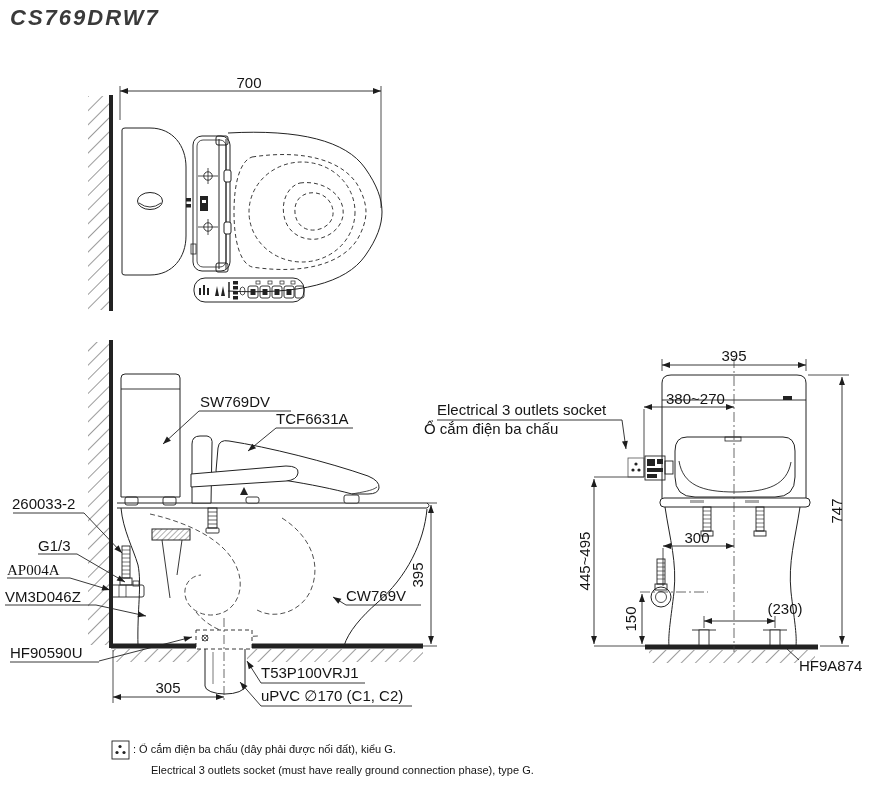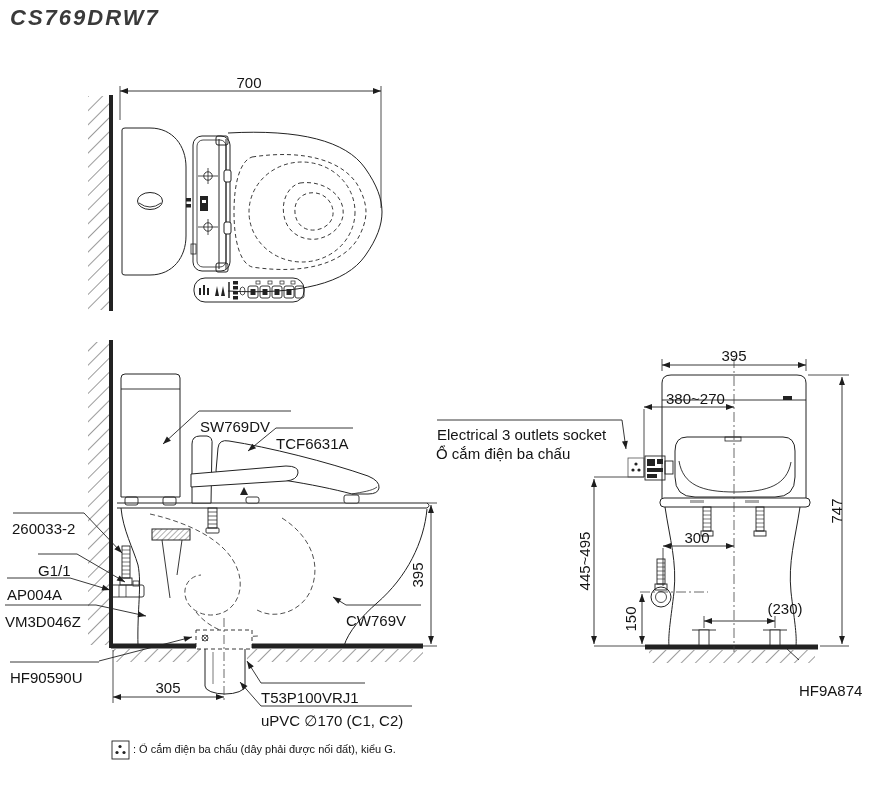--- a/index.html
+++ b/index.html
@@ -1,21 +1,21 @@
 <!DOCTYPE html>
 <html><head>
 <meta charset="utf-8">
 <style>
   html,body{margin:0;padding:0;background:#fff;}
   .page{position:relative;width:870px;height:794px;background:#ffffff;
         font-family:"Liberation Sans",sans-serif;overflow:hidden;border-radius:14px;}
   .page svg{position:absolute;left:0;top:0;}
   .title{position:absolute;left:10px;top:5px;font-size:22px;font-weight:bold;
          font-style:italic;letter-spacing:2px;color:#3a3a3a;white-space:nowrap;}
-  .lbl{position:absolute;font-size:15px;color:#141414;white-space:nowrap;line-height:16px;margin-top:25px;}
+  .lbl{position:absolute;font-size:15px;color:#141414;white-space:nowrap;line-height:16px;}
   .dim{position:absolute;font-size:15px;color:#141414;text-align:center;line-height:16px;}
   .rot{transform:rotate(-90deg);}
   .it{}
   .note{position:absolute;font-size:11px;color:#141414;white-space:nowrap;line-height:19px;}
 </style>
 </head>
 <body>
 
 <div class="page">
 
@@ -303,36 +303,37 @@
   </g>
 </svg>
 
 <div class="title">CS769DRW7</div>
 
 <div class="dim" style="left:229px;top:75px;width:40px;">700</div>
 
 <div class="lbl" style="left:200px;top:394px;">SW769DV</div>
 <div class="lbl" style="left:276px;top:411px;">TCF6631A</div>
 <div class="lbl" style="left:12px;top:496px;">260033-2</div>
-<div class="lbl" style="left:38px;top:538px;">G1/1</div>
-<div class="lbl" style="left:7px;top:562px;">AP004A</div>
+<div class="lbl" style="left:38px;top:538px;">G1/3</div>
+<div class="lbl" style="left:7px;top:562px;font-family:Liberation Serif, serif;">AP004A</div>
 <div class="lbl" style="left:5px;top:589px;">VM3D046Z</div>
 <div class="lbl" style="left:10px;top:645px;">HF90590U</div>
 <div class="lbl" style="left:346px;top:588px;">CW769V</div>
 <div class="lbl" style="left:261px;top:665px;">T53P100VRJ1</div>
 <div class="lbl" style="left:261px;top:688px;">uPVC ∅170 (C1, C2)</div>
 <div class="dim rot" style="left:398px;top:567px;width:40px;">395</div>
 <div class="dim" style="left:148px;top:680px;width:40px;">305</div>
 
 <div class="lbl it" style="left:437px;top:402px;">Electrical 3 outlets socket</div>
-<div class="lbl it" style="left:436px;top:421px;">Ổ cắm điện ba chấu</div>
+<div class="lbl it" style="left:424px;top:421px;">Ổ cắm điện ba chấu</div>
 <div class="dim" style="left:714px;top:348px;width:40px;">395</div>
 <div class="dim" style="left:666px;top:391px;width:56px;">380~270</div>
 <div class="dim rot" style="left:817px;top:503px;width:40px;">747</div>
 <div class="dim rot" style="left:554px;top:553px;width:62px;">445~495</div>
 <div class="dim" style="left:677px;top:530px;width:40px;">300</div>
 <div class="dim rot" style="left:611px;top:611px;width:40px;">150</div>
 <div class="dim" style="left:760px;top:601px;width:50px;">(230)</div>
 <div class="lbl" style="left:799px;top:658px;">HF9A874</div>
 
 <div class="note" style="left:133px;top:740px;">: Ổ cắm điện ba chấu (dây phải được nối đất), kiểu G.</div>
+<div class="note it" style="left:151px;top:761px;">Electrical 3 outlets socket (must have really ground connection phase), type G.</div>
 
 </div>
 
 </body></html>

